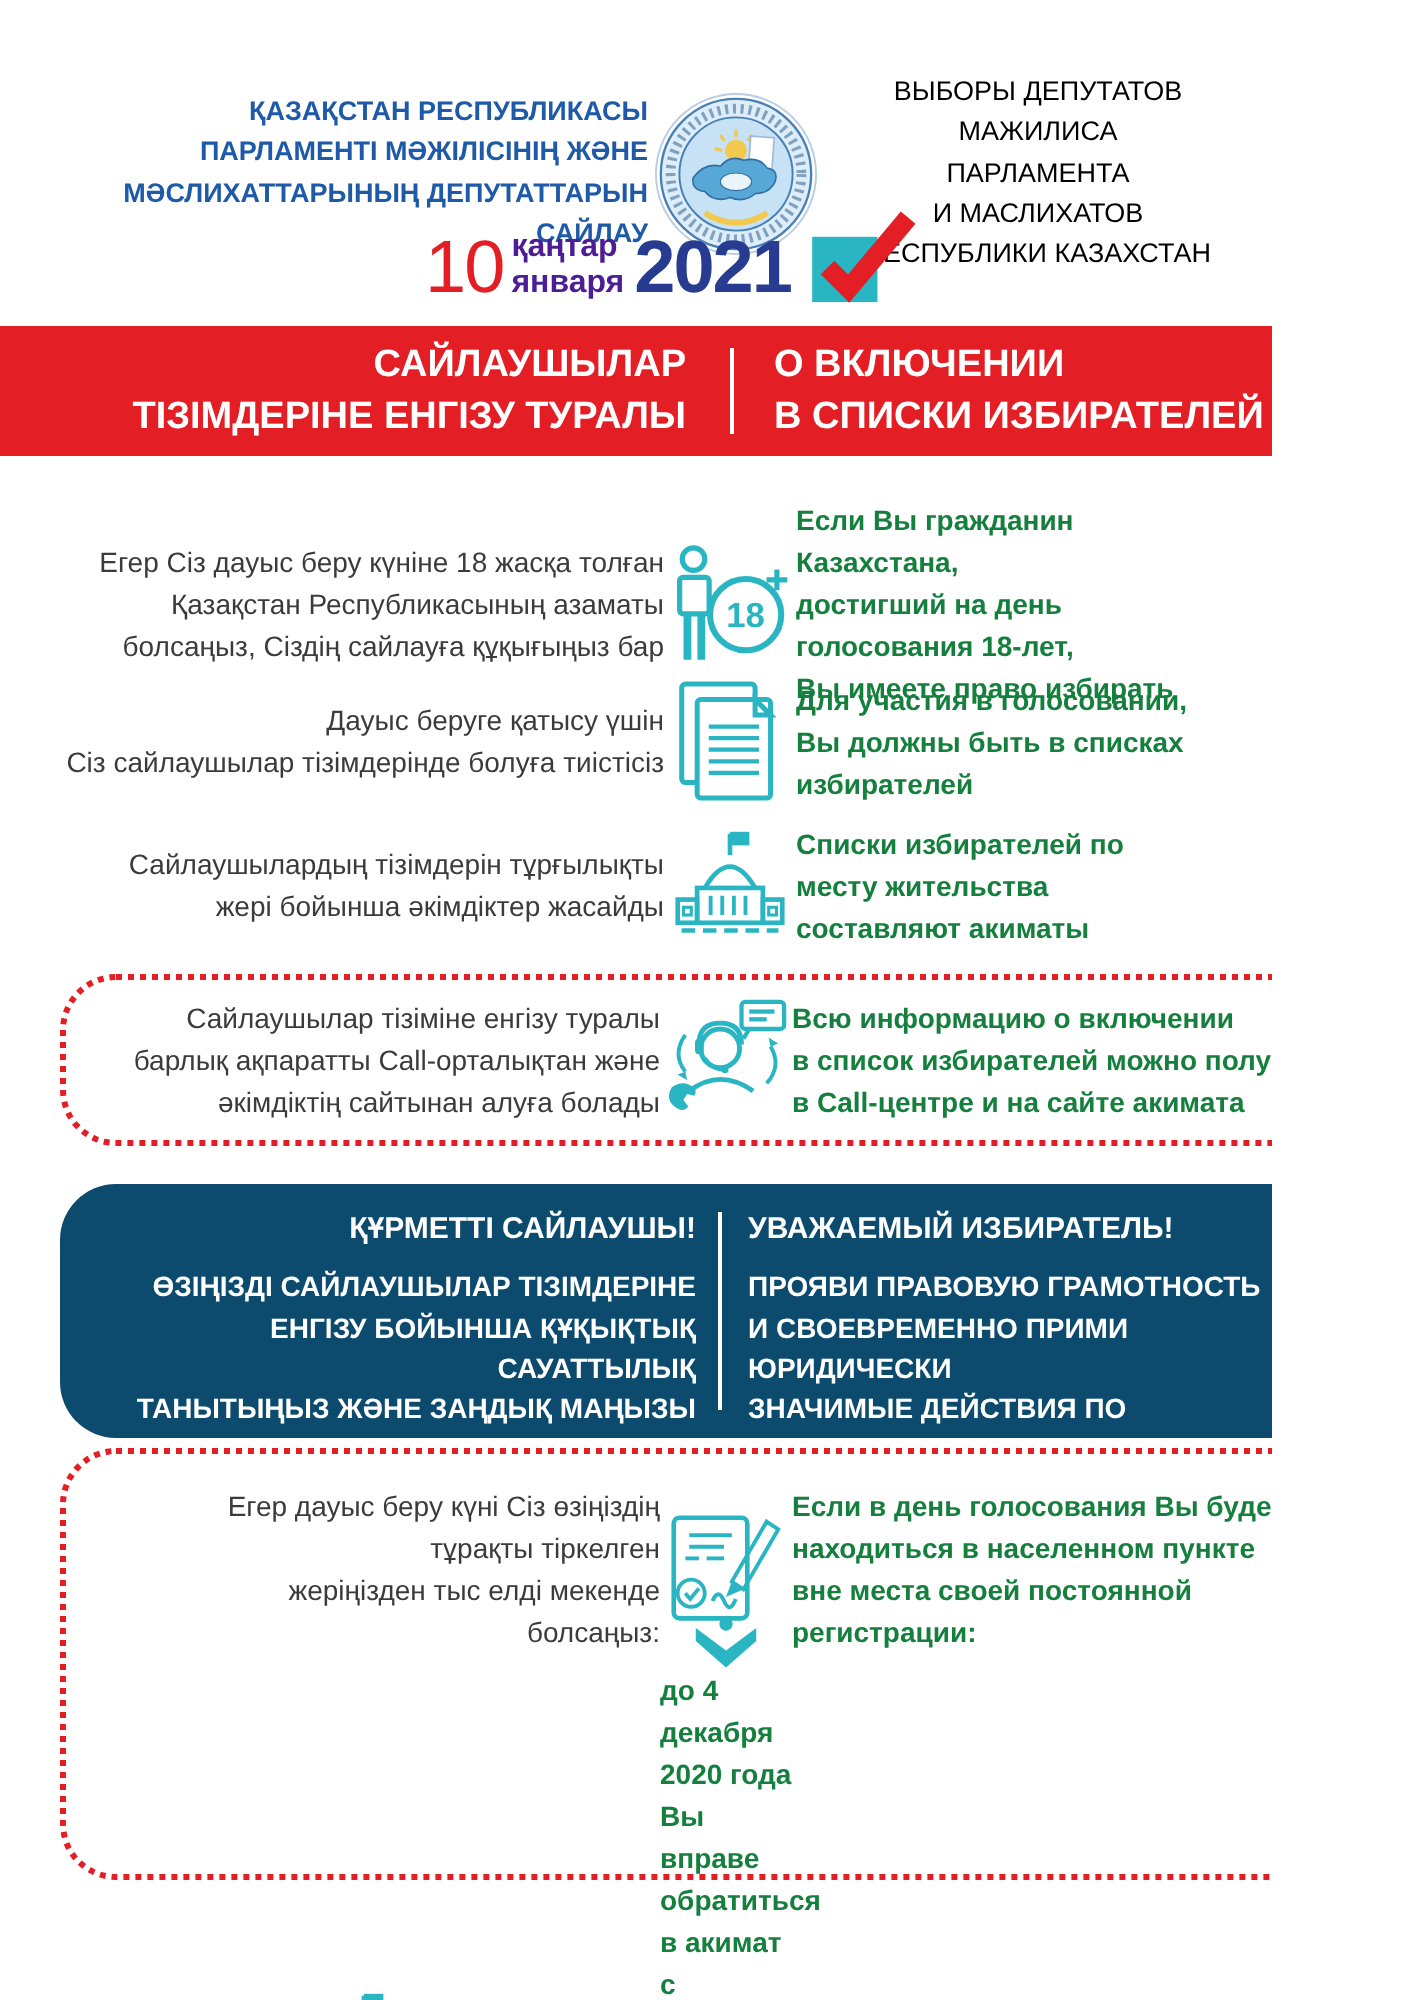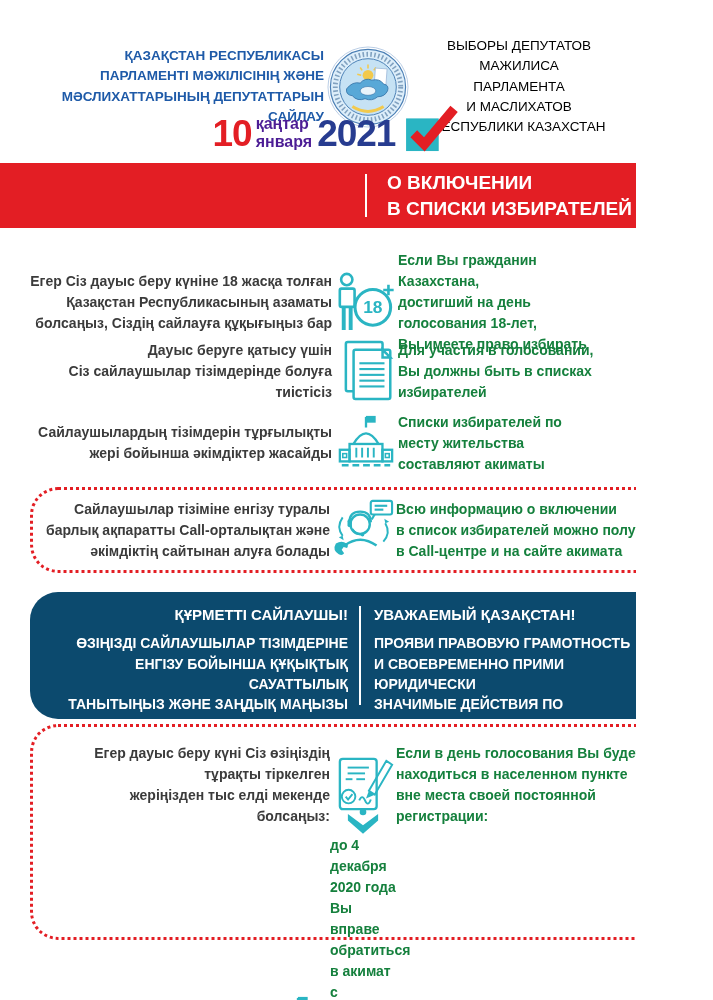--- a/index.html
+++ b/index.html
@@ -12,43 +12,43 @@
   
   .header{position:absolute;top:36px;left:30px;right:30px;height:78px;
     display:grid;grid-template-columns:294px 88px 1fr;align-items:center;}
   .header-kk{text-align:right;color:#1e5aa8;font-weight:700;font-size:13.5px;line-height:1.5;}
   .header-ru{text-align:center;color:#000000;font-weight:400;font-size:13.5px;line-height:1.5;padding-left:20px;}
   .emblem-wrap{display:flex;justify-content:center;align-items:center;}
 
   
   .date-row{position:absolute;top:110px;left:0;right:0;height:46px;
     display:flex;justify-content:center;align-items:center;margin-left:36px;}
-  .date-day{font-size:37px;font-weight:700;color:#e31e24;letter-spacing:-1px;line-height:1;}
+  .date-day{font-size:37px;font-weight:400;color:#e31e24;letter-spacing:-1px;line-height:1;}
   .date-months{display:flex;flex-direction:column;justify-content:center;margin:0 5px 0 4px;
     font-size:16px;font-weight:700;color:#4c1d95;line-height:1.15;}
   .date-year{font-size:37px;font-weight:700;color:#273c90;letter-spacing:-1px;line-height:1;}
   .date-check{margin-left:10px;margin-top:-10px;}
 
   
   .banner{position:absolute;top:163px;left:0;width:713px;height:65px;background:#e31e24;}
   .banner-kk{position:absolute;left:0;top:0;bottom:0;width:343px;display:flex;align-items:center;
     justify-content:flex-end;text-align:right;color:#fff;font-weight:700;font-size:19px;line-height:1.35;}
   .banner-ru{position:absolute;left:387px;top:0;bottom:0;right:12px;display:flex;align-items:center;
     justify-content:flex-start;text-align:left;color:#fff;font-weight:700;font-size:19px;line-height:1.35;}
   .banner-divider{position:absolute;left:365px;top:11px;bottom:11px;width:2px;background:#ffffff;}
 
   
   .info-row{position:absolute;left:30px;right:30px;display:grid;
     grid-template-columns:302px 66px 1fr;align-items:center;}
   .row1{top:250px;height:86px;}
   .row2{top:338px;height:66px;}
   .row3{top:410px;height:66px;}
-  .row-kk{text-align:right;font-size:14px;font-weight:700;line-height:1.5;color:#3b3b3b;}
+  .row-kk{text-align:right;font-size:14px;font-weight:400;line-height:1.5;color:#3b3b3b;}
   .row-ru{text-align:left;font-size:14px;font-weight:700;line-height:1.5;color:#15803d;}
-  .row-icon{display:flex;justify-content:flex-end;align-items:center;}
+  .row-icon{display:flex;justify-content:center;align-items:center;}
 
   
   .dashed-box{position:absolute;left:30px;width:645px;border:3px dotted #e31e24;border-radius:28px;}
   .box-cc{top:487px;height:80px;display:grid;grid-template-columns:297px 66px 1fr;align-items:center;}
   .box-bottom{top:724px;height:210px;}
   .bb-row{position:absolute;left:0;right:0;display:grid;grid-template-columns:297px 66px 1fr;align-items:center;}
   .bb-rowA{top:14px;height:88px;}
   .bb-rowB{top:108px;height:96px;}
   .bb-arrow{position:absolute;top:81px;left:297px;width:66px;display:flex;justify-content:center;}
 
@@ -105,20 +105,22 @@
     <div class="date-year">2021</div>
     <div class="date-check">
       <svg width="54" height="48" viewBox="0 0 56 50">
         <rect x="1" y="15" width="34" height="34" fill="#2ab5c3"></rect>
         <path d="M9 31 L20 42 L51 5" fill="none" stroke="#e31e24" stroke-width="10"></path>
       </svg>
     </div>
   </div>
 
   <div class="banner">
+    <div class="banner-kk pre">САЙЛАУШЫЛАР
+ТІЗІМДЕРІНЕ ЕНГІЗУ ТУРАЛЫ</div>
     <div class="banner-divider"></div>
     <div class="banner-ru pre">О ВКЛЮЧЕНИИ
 В СПИСКИ ИЗБИРАТЕЛЕЙ</div>
   </div>
 
   <div class="info-row row1">
     <div class="row-kk pre">Егер Сіз дауыс беру күніне 18 жасқа толған
 Қазақстан Республикасының азаматы
 болсаңыз, Сіздің сайлауға құқығыңыз бар</div>
     <div class="row-icon">
@@ -217,21 +219,21 @@
   <div class="appeal">
     <div class="appeal-col-kk">
       <div class="appeal-title">ҚҰРМЕТТІ САЙЛАУШЫ!</div>
       <div class="appeal-body pre">ӨЗІҢІЗДІ САЙЛАУШЫЛАР ТІЗІМДЕРІНЕ
 ЕНГІЗУ БОЙЫНША ҚҰҚЫҚТЫҚ САУАТТЫЛЫҚ
 ТАНЫТЫҢЫЗ ЖӘНЕ ЗАҢДЫҚ МАҢЫЗЫ БАР
 ӘРЕКЕТТЕРДІ УАҚТЫЛЫ ҚАБЫЛДАҢЫЗ!</div>
     </div>
     <div class="appeal-divider"></div>
     <div class="appeal-col-ru">
-      <div class="appeal-title">УВАЖАЕМЫЙ ҚАЗАҚСТАН!</div>
+      <div class="appeal-title">УВАЖАЕМЫЙ ИЗБИРАТЕЛЬ!</div>
       <div class="appeal-body pre">ПРОЯВИ ПРАВОВУЮ ГРАМОТНОСТЬ
 И СВОЕВРЕМЕННО ПРИМИ ЮРИДИЧЕСКИ
 ЗНАЧИМЫЕ ДЕЙСТВИЯ ПО ВКЛЮЧЕНИЮ
 СЕБЯ В СПИСКИ ИЗБИРАТЕЛЕЙ!</div>
     </div>
   </div>
 
   <div class="dashed-box box-bottom">
 
     <div class="bb-row bb-rowA">

